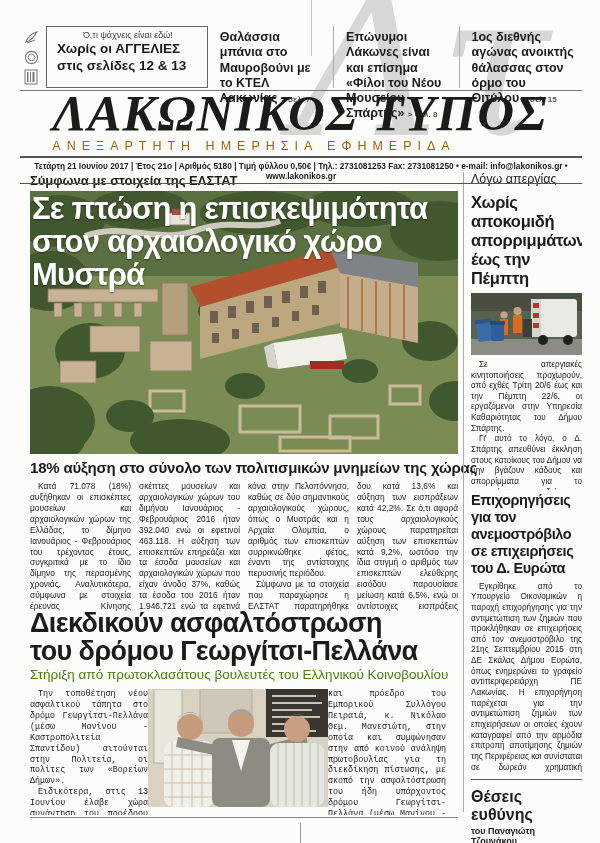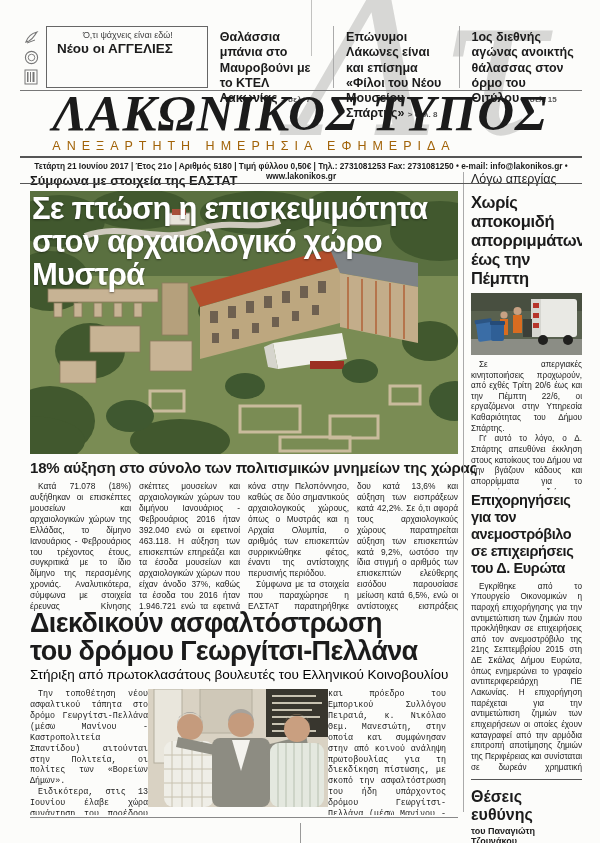--- a/index.html
+++ b/index.html
@@ -41,21 +41,21 @@
                  text-shadow:0 1px 2px rgba(0,0,0,.45);}
   .subhead1{left:30px;top:459px;font-size:15px;font-weight:bold;letter-spacing:-0.2px;}
   .lead-body{left:30px;top:481px;width:428px;height:130px;display:flex;gap:8px;overflow:hidden;}
   .col{flex:1;font-size:8.4px;line-height:1.3;text-align:justify;}
   .para{margin:0;}
   .ind{text-indent:8px;}
   .cont{font-size:8.6px;font-weight:bold;text-align:right;margin-top:1px;}
 
   
   .headline2{left:30px;top:610px;font-size:27px;font-weight:bold;line-height:1.03;letter-spacing:-0.6px;}
-  .subtitle2{left:30px;top:667px;font-size:13.5px;color:#000000;}
+  .subtitle2{left:30px;top:667px;font-size:13.5px;color:#4d7c0f;}
   .second-row{left:30px;top:689px;width:428px;height:126px;display:flex;overflow:hidden;font-family:Liberation Mono, monospace;}
   .scol{width:118px;font-size:8.4px;line-height:1.3;text-align:justify;}
   .sphoto{width:180px;height:118px;}
   .rule-bottom{left:30px;top:817px;width:428px;height:1px;background:#888;}
   .fold-tick{left:300px;top:823px;width:1px;height:20px;background:#999;}
 
   
   .vsep{left:463px;top:172px;width:1px;height:640px;background:#aaa;}
   .sidebar{left:471px;top:172px;width:111px;}
   .sb-kicker{font-size:12.5px;color:#222;margin-bottom:7px;}
@@ -90,21 +90,22 @@
       <rect x="1" y="1" width="12" height="14" fill="none" stroke="#777" stroke-width="1"></rect>
       <rect x="3" y="3" width="1.5" height="10" fill="#777"></rect>
       <rect x="6" y="3" width="1" height="10" fill="#777"></rect>
       <rect x="8.5" y="3" width="2" height="10" fill="#777"></rect>
     </svg>
   </div>
 
   <div class="abs teasers">
     <div class="ad-box">
       <div class="s1">Ό,τι ψάχνεις είναι εδώ!</div>
-      <div class="s2">Νέου οι ΑΓΓΕΛΙΕΣ</div>
+      <div class="s2">Χωρίς οι ΑΓΓΕΛΙΕΣ</div>
+      <div class="s2">στις σελίδες 12 &amp; 13</div>
     </div>
     <div class="teaser t2">
       <span>Θαλάσσια μπάνια στο Μαυροβούνι με το ΚΤΕΛ Λακωνίας</span>
       <span class="pg">&gt; σελ. 7</span>
     </div>
     <div class="teaser t3">
       <span>Επώνυμοι Λάκωνες είναι και επίσημα «Φίλοι του Νέου Μουσείου Σπάρτης»</span>
       <span class="pg">&gt; σελ. 8</span>
     </div>
     <div class="teaser t4">

